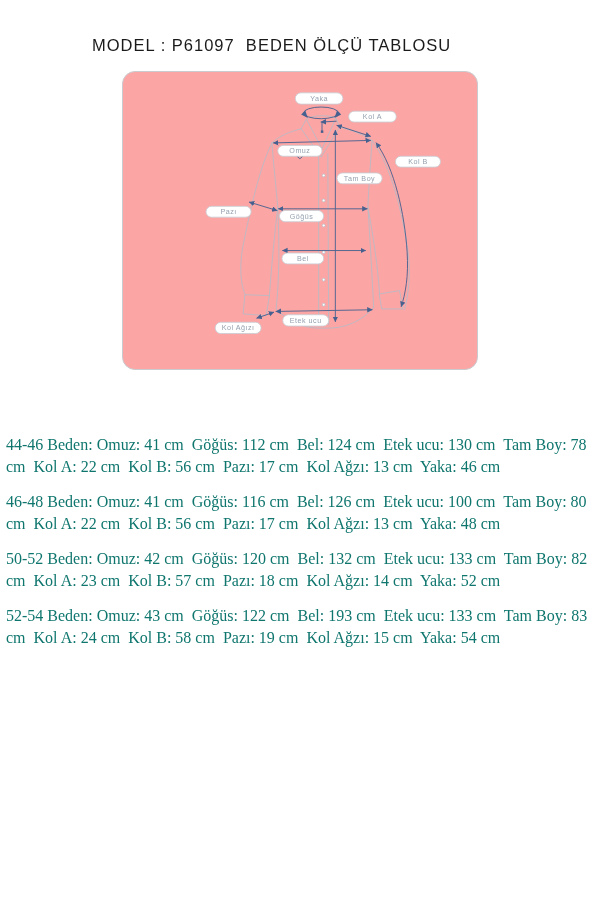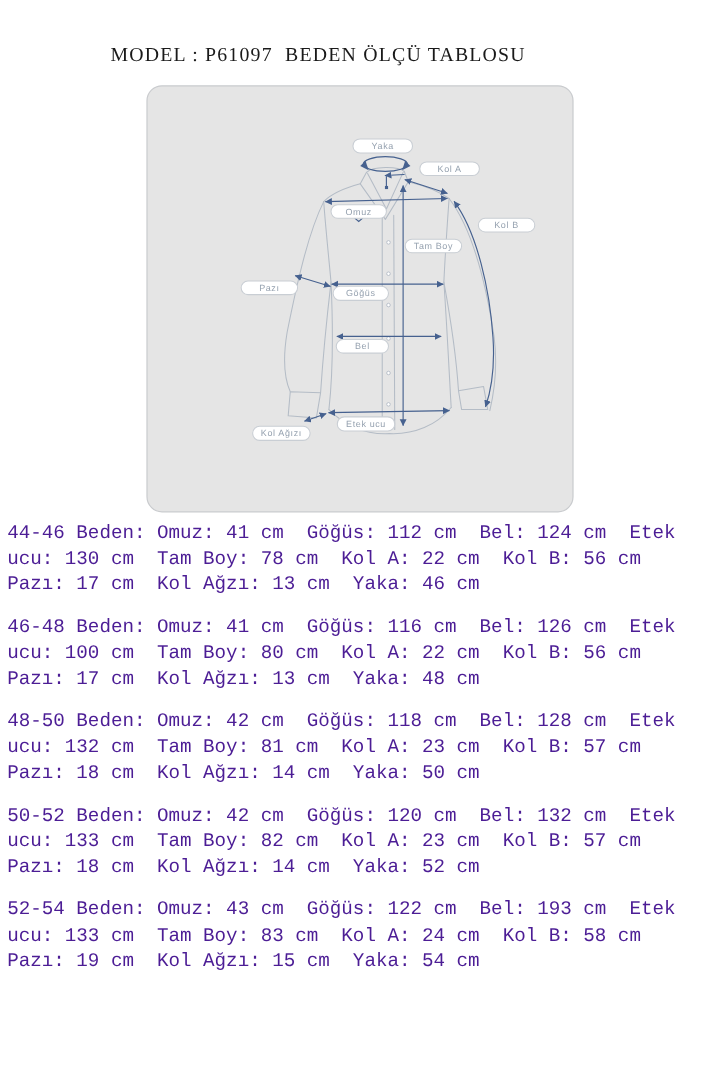--- a/index.html
+++ b/index.html
@@ -2,35 +2,35 @@
 <html><head>
 <meta charset="utf-8">
 <style>
   html,body{margin:0;padding:0;}
   body{
     width:600px;height:900px;background:#ffffff;position:relative;overflow:hidden;
     font-family:"Liberation Serif",serif;color:#141414;
   }
   .page-title{
     position:absolute;left:92px;top:36px;
-    font-family:Liberation Serif, serif;font-size:16.5px;letter-spacing:1px;
+    font-family:Liberation Sans, sans-serif;font-size:16.5px;letter-spacing:1px;
     color:#1a1a1a;white-space:pre;
   }
   .diagram-frame{
-    position:absolute;left:122px;top:71px;width:356px;height:356px;
-    border:1.5px solid #c9cbce;border-radius:13px;box-sizing:border-box;background:#e5e5e5;padding-left:44px;
+    position:absolute;left:122px;top:71px;width:356px;height:299px;
+    border:1.5px solid #c9cbce;border-radius:13px;box-sizing:border-box;background:#fca5a5;padding-left:44px;
   }
   .diagram-frame svg{display:block;width:100%;height:100%;}
   .size-rows{
     position:absolute;left:6px;top:434px;width:589px;
   }
   .size-rows p{
     margin:0 0 14px 0;
-    font-family:Liberation Mono, monospace;font-size:16px;line-height:21.5px;
-    color:#4c1d95;white-space:pre-wrap;
+    font-family:Liberation Serif, serif;font-size:16px;line-height:21.5px;
+    color:#0f766e;white-space:pre-wrap;
   }
   
   .shirt{stroke:#b4bcc6;fill:none;stroke-width:1;stroke-linecap:round;stroke-linejoin:round;}
   .btn{stroke:#b4bcc6;fill:#ffffff;stroke-width:0.9;}
   .meas{stroke:#46618f;fill:none;stroke-width:1.1;stroke-linecap:round;}
   .meas-fill{fill:#46618f;stroke:none;}
   .pill{fill:#ffffff;stroke:#c9ced4;stroke-width:1;}
   .pill-text{
     font-family:"Liberation Sans",sans-serif;font-size:8.6px;letter-spacing:0.6px;
     fill:#95a1af;text-anchor:middle;
@@ -136,16 +136,15 @@
         <rect class="pill" x="50" y="300" width="55" height="13.5" rx="6.75"></rect>
         <text class="pill-text" x="77.5" y="309.7">Kol Ağızı</text>
       </g>
     </g>
   </svg>
 </div>
 
 <div class="size-rows">
     <p>44-46 Beden: Omuz: 41 cm  Göğüs: 112 cm  Bel: 124 cm  Etek ucu: 130 cm  Tam Boy: 78 cm  Kol A: 22 cm  Kol B: 56 cm  Pazı: 17 cm  Kol Ağzı: 13 cm  Yaka: 46 cm</p>
     <p>46-48 Beden: Omuz: 41 cm  Göğüs: 116 cm  Bel: 126 cm  Etek ucu: 100 cm  Tam Boy: 80 cm  Kol A: 22 cm  Kol B: 56 cm  Pazı: 17 cm  Kol Ağzı: 13 cm  Yaka: 48 cm</p>
-    <p>48-50 Beden: Omuz: 42 cm  Göğüs: 118 cm  Bel: 128 cm  Etek ucu: 132 cm  Tam Boy: 81 cm  Kol A: 23 cm  Kol B: 57 cm  Pazı: 18 cm  Kol Ağzı: 14 cm  Yaka: 50 cm</p>
     <p>50-52 Beden: Omuz: 42 cm  Göğüs: 120 cm  Bel: 132 cm  Etek ucu: 133 cm  Tam Boy: 82 cm  Kol A: 23 cm  Kol B: 57 cm  Pazı: 18 cm  Kol Ağzı: 14 cm  Yaka: 52 cm</p>
     <p>52-54 Beden: Omuz: 43 cm  Göğüs: 122 cm  Bel: 193 cm  Etek ucu: 133 cm  Tam Boy: 83 cm  Kol A: 24 cm  Kol B: 58 cm  Pazı: 19 cm  Kol Ağzı: 15 cm  Yaka: 54 cm</p>
   </div>
 
 </body></html>

